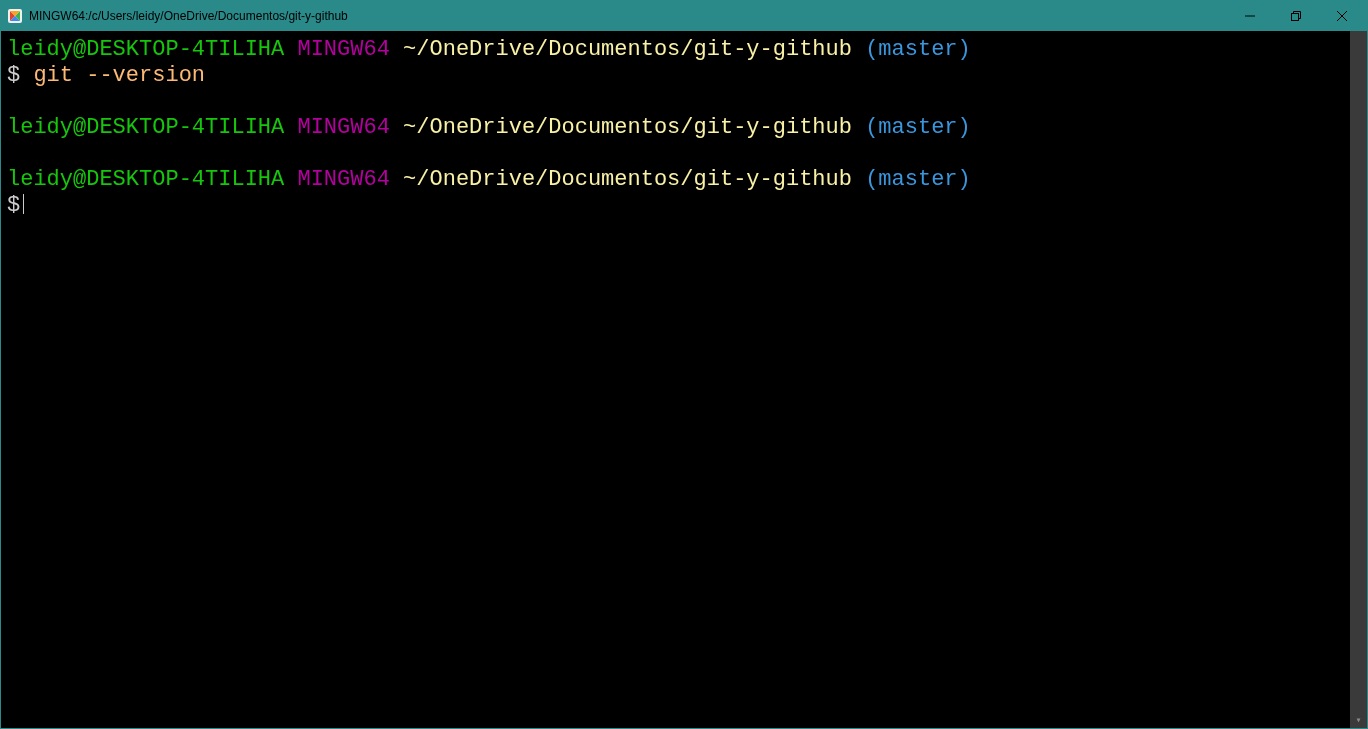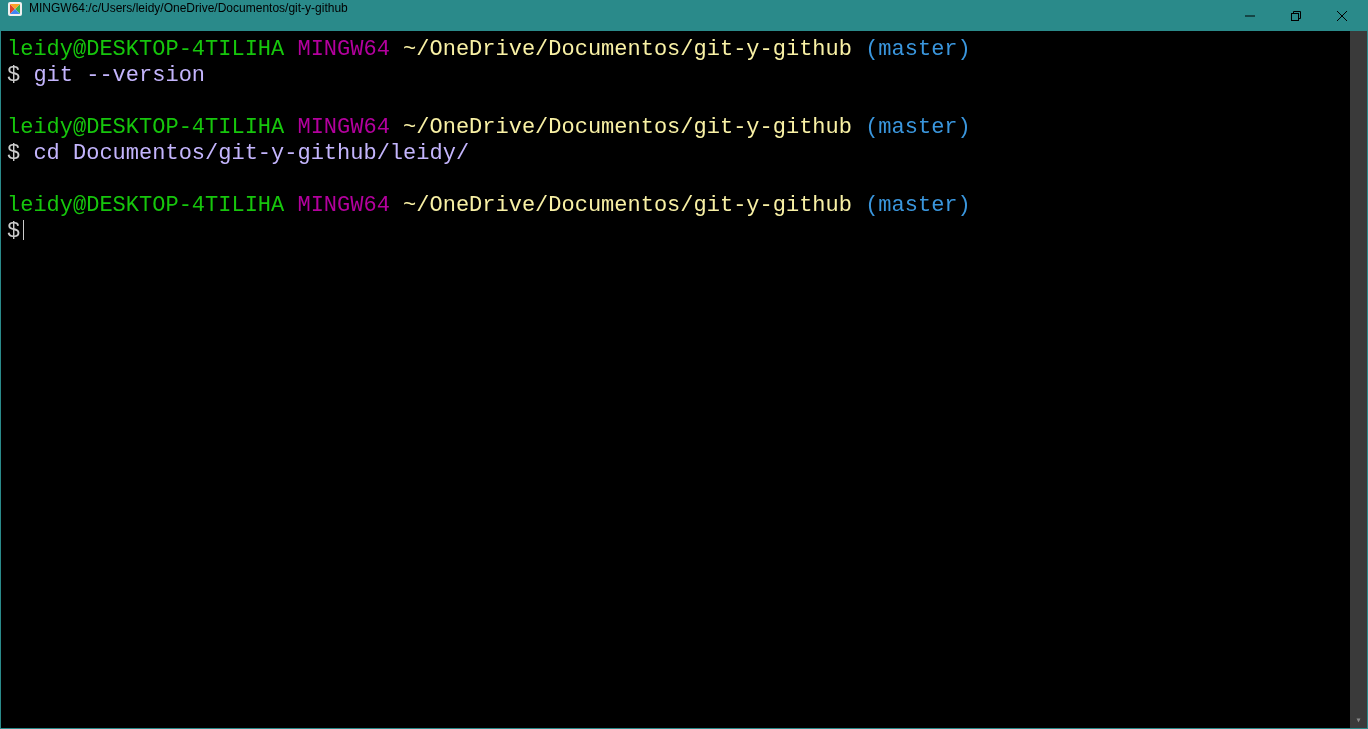--- a/index.html
+++ b/index.html
@@ -6,21 +6,21 @@
   html, body { width: 1368px; height: 729px; overflow: hidden; font-family: Consolas, 'Courier New', monospace; }
   .window {
     width: 1368px; height: 729px;
     background: #000;
     display: flex; flex-direction: column;
     border: 1px solid #2a8a8a;
   }
   .titlebar {
     height: 30px;
     background: #2a8a8a;
-    display: flex; 
+    display: flex; align-items: center;
     padding: 0 2px 0 6px;
     color: #000;
     font-family: "Segoe UI", Tahoma, sans-serif;
     font-size: 12px;
   }
   .titlebar .app-icon {
     width: 16px; height: 16px; margin-right: 6px;
     display: inline-flex; align-items: center; justify-content: center;
   }
   .titlebar .title-text { flex: 0 0 auto; white-space: nowrap; }
@@ -65,21 +65,21 @@
     font-size: 10px;
   }
   .scroll-arrow-up { top: 0; }
   .scroll-arrow-down { bottom: 0; }
 
   .c-green  { color: #16c60c; }
   .c-purple { color: #b4009e; }
   .c-yellow { color: #f9f1a5; }
   .c-cyan   { color: #3a96dd; }
   .c-white  { color: #cccccc; }
-  .c-gray   { color: #c4b5fd; }
+  .c-gray   { color: #fdba74; }
 
   .cursor {
     display: inline-block;
     width: 1px; height: 20px;
     background: #cccccc;
     vertical-align: -3px;
     margin-left: 3px;
   }
 </style>
 </head>
@@ -114,21 +114,21 @@
       <div class="win-btn">
         <svg width="10" height="10" viewBox="0 0 10 10">
             <path d="M0 0 L10 10 M10 0 L0 10" stroke="#000" stroke-width="1"></path>
           </svg>
       </div>
     </div>
   </div>
 
   <div class="content-wrap">
     <div class="terminal" id="terminal"><div><span class="c-green">leidy@DESKTOP-4TILIHA</span> <span class="c-purple">MINGW64</span> <span class="c-yellow">~/OneDrive/Documentos/git-y-github</span> <span class="c-cyan">(master)</span></div><div><span class="c-white">$</span> <span class="c-gray">git --version</span></div>
-<div><span class="c-green">leidy@DESKTOP-4TILIHA</span> <span class="c-purple">MINGW64</span> <span class="c-yellow">~/OneDrive/Documentos/git-y-github</span> <span class="c-cyan">(master)</span></div><div><span class="c-white">$</span> <span class="c-gray">cd Documentos/git-y-github/leidy/</span></div>
+<div><span class="c-green">leidy@DESKTOP-4TILIHA</span> <span class="c-purple">MINGW64</span> <span class="c-yellow">~/OneDrive/Documentos/git-y-github</span> <span class="c-cyan">(master)</span></div>
 <div><span class="c-green">leidy@DESKTOP-4TILIHA</span> <span class="c-purple">MINGW64</span> <span class="c-yellow">~/OneDrive/Documentos/git-y-github</span> <span class="c-cyan">(master)</span></div><div><span class="c-white">$</span><span class="cursor"></span></div></div>
     <div class="scrollbar">
       <div class="scroll-arrow-up">▴</div>
       <div class="scroll-thumb"></div>
       <div class="scroll-arrow-down">▾</div>
     </div>
   </div>
 
 </div>
 

